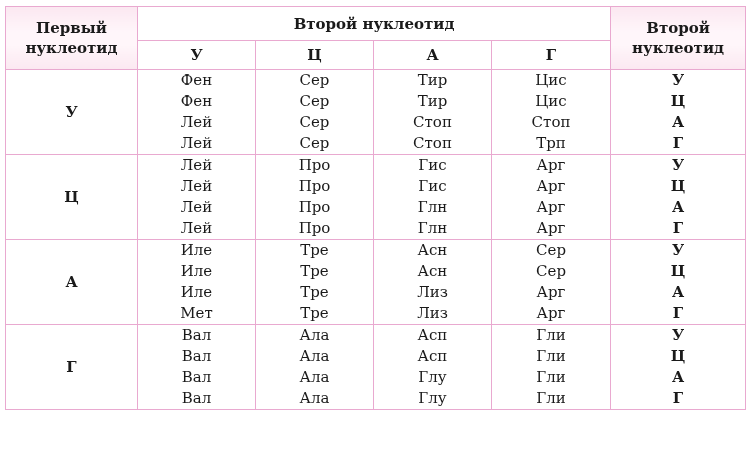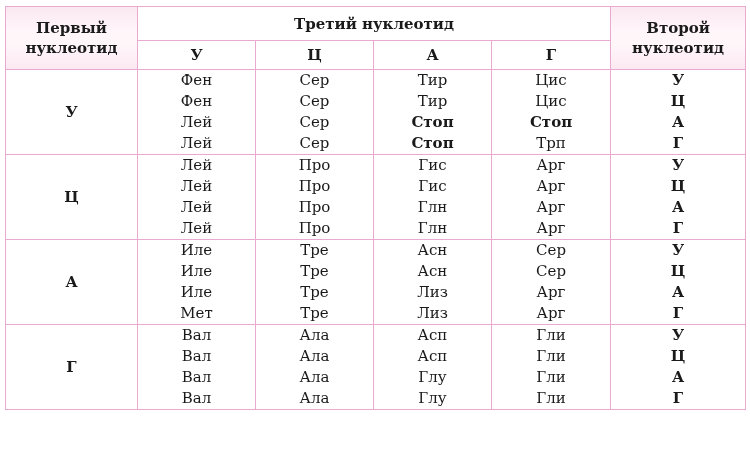--- a/index.html
+++ b/index.html
@@ -28,41 +28,41 @@
   th.subhead { font-size: 15px; height: 28px; }
   th.tophead { height: 33px; }
   td.first { font-weight: bold; font-size: 15px; }
   td.aa, td.third {
     font-size: 15px;
     line-height: 21px;
     padding-top: 2px;
   }
   td.third { font-weight: bold; }
   .line { display: block; }
-  .stop { font-weight: bold; }
+  .stop { font-weight: normal; }
 </style>
 </head>
 <body>
 
 <table class="codon">
   <colgroup>
     <col style="width:132px">
     <col style="width:118px">
     <col style="width:118px">
     <col style="width:118px">
     <col style="width:119px">
     <col style="width:135px">
   </colgroup>
   <thead>
     <tr>
       <th rowspan="2" class="pinkhead">
         <span class="line">Первый</span>
         <span class="line">нуклеотид</span>
       </th>
-      <th colspan="4" class="tophead">Третий нуклеотид</th>
+      <th colspan="4" class="tophead">Второй нуклеотид</th>
       <th rowspan="2" class="pinkhead">
         <span class="line">Второй</span>
         <span class="line">нуклеотид</span>
       </th>
     </tr>
     <tr>
       <th class="subhead">У</th>
       <th class="subhead">Ц</th>
       <th class="subhead">А</th>
       <th class="subhead">Г</th>

